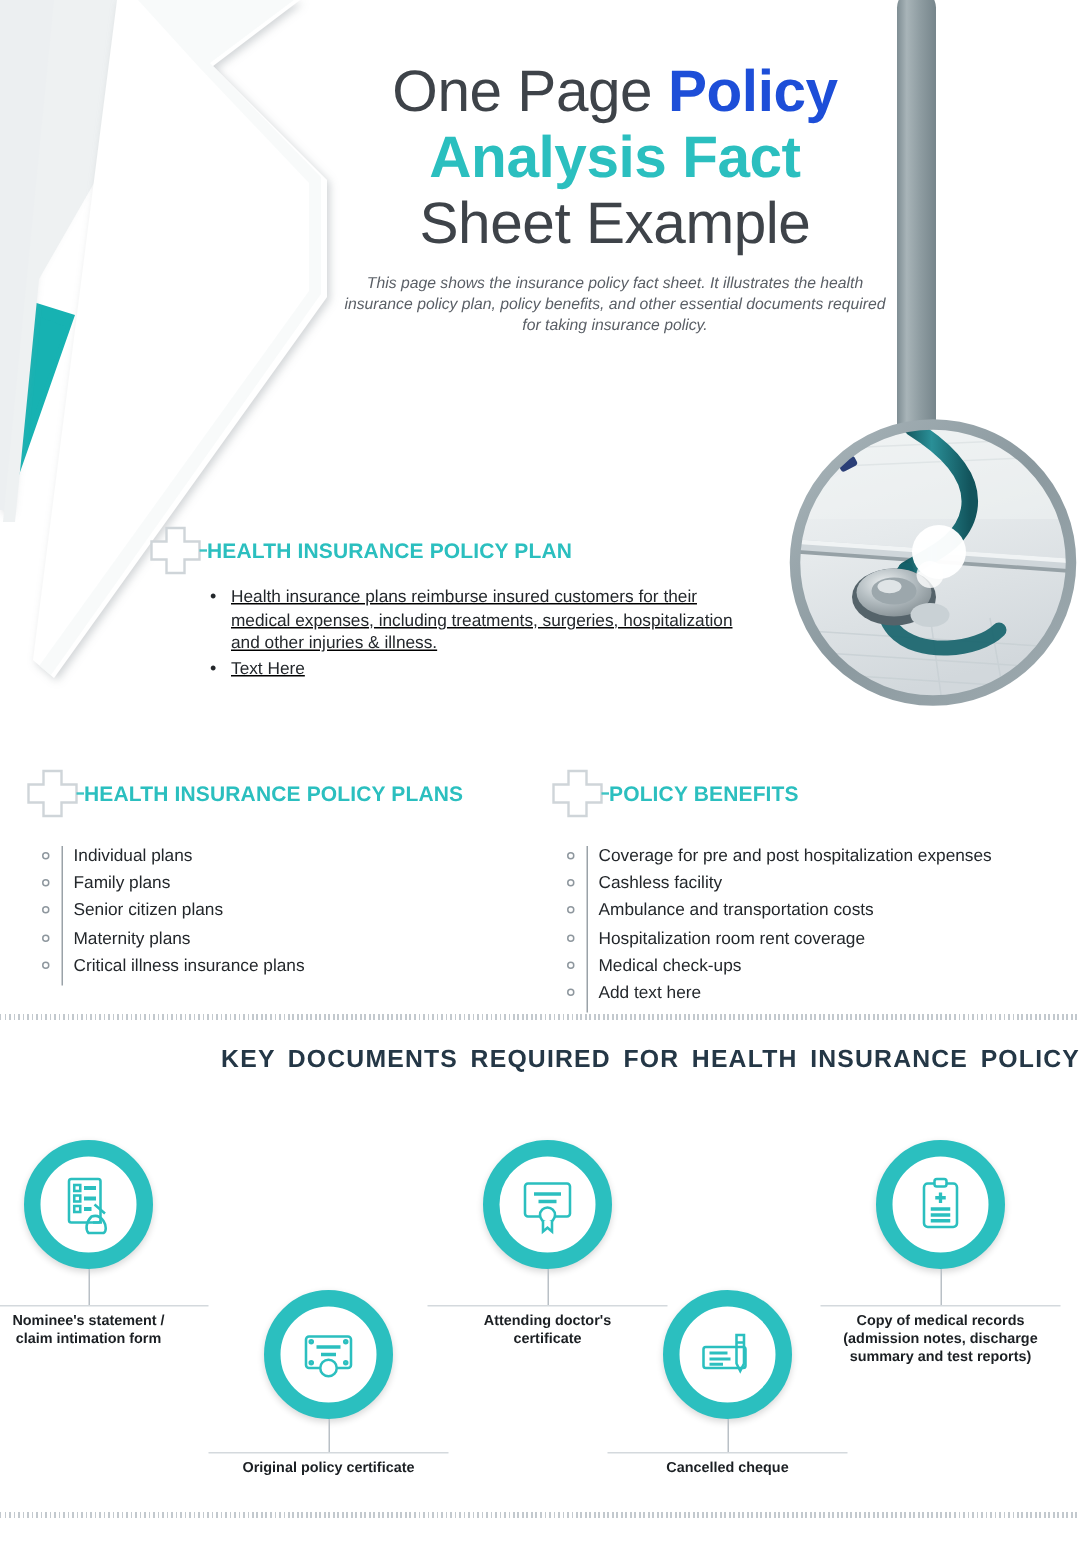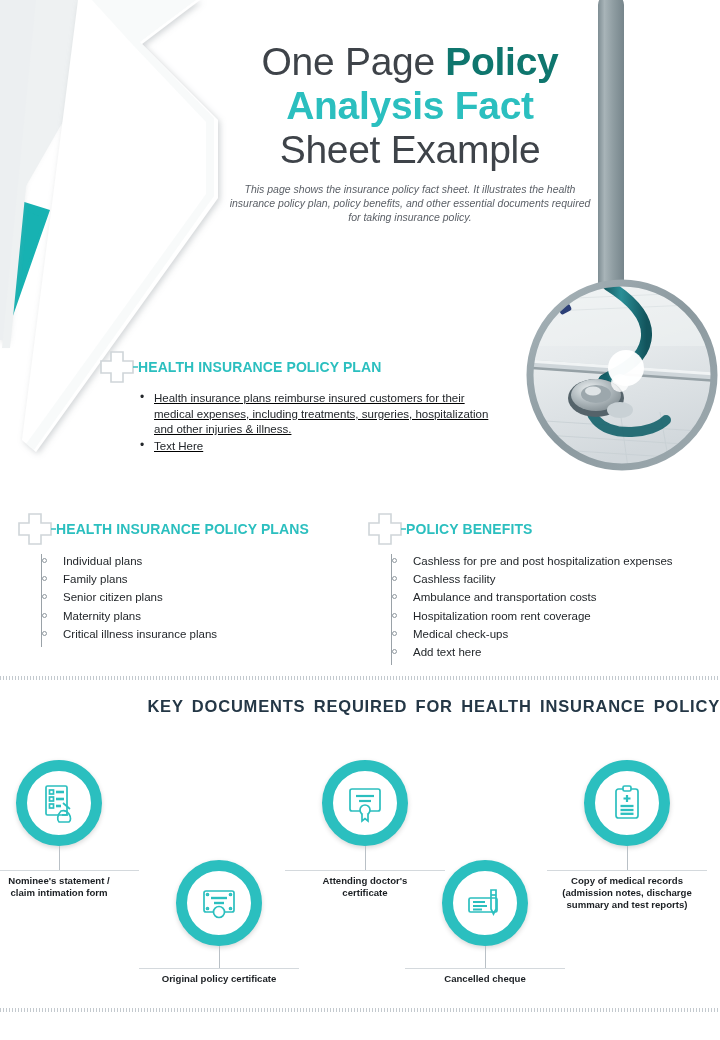--- a/index.html
+++ b/index.html
@@ -28,21 +28,21 @@
     z-index: 5;
   }
   #title-line1, #title-line2, #title-line3 {
     font-size: 39px;
     line-height: 44px;
     color: #3e4349;
     font-weight: normal;
     letter-spacing: -0.3px;
     white-space: nowrap;
   }
-  .accent { color: #0f766e; font-weight: bold; }
+  .accent { color: #1d4ed8; font-weight: bold; }
   #title-line2 { color: #2bbfbf; font-weight: bold; }
   #subtitle {
     margin-top: 10px;
     font-size: 10.5px;
     line-height: 14px;
     font-style: italic;
     color: #5a5f66;
     padding: 0 4px;
   }
 
@@ -78,21 +78,21 @@
     position: absolute;
     left: 0; top: -1px;
     color: #23272b;
     font-size: 12px;
   }
 
   
   #sec-plans { position: absolute; left: 18px; top: 512px; width: 345px; }
   #sec-benefits { position: absolute; left: 368px; top: 512px; width: 345px; }
 
-  .tl-list { position: relative; margin: 6px 0 0 23px; padding-left: 22px; }
+  .tl-list { position: relative; margin: 16px 0 0 23px; padding-left: 8px; }
   .tl-list .rail {
     position: absolute;
     left: 0; top: 2px; bottom: -4px;
     width: 1px;
     background: #9aa2a8;
   }
   .tl-item {
     font-size: 11.5px;
     line-height: 18.2px;
     color: #23272b;
@@ -309,21 +309,21 @@
 <div id="sec-benefits">
   <div class="sec-head">
     <svg class="cross-ico" width="38" height="34" viewBox="0 0 38 34" xmlns="http://www.w3.org/2000/svg">
       <path d="M11,2 L23,2 L23,11 L33,11 L33,23 L23,23 L23,32 L11,32 L11,23 L1,23 L1,11 L11,11 Z" fill="#ffffff" stroke="#cfd5d9" stroke-width="1.6"></path>
       <line x1="33" y1="17" x2="38" y2="17" stroke="#3fc4c4" stroke-width="1.6"></line>
     </svg>
     <div class="sec-title">POLICY BENEFITS</div>
   </div>
   <div class="tl-list">
     <div class="rail"></div>
-    <div class="tl-item"><span class="dot"></span><span>Cashless  for pre and post hospitalization expenses</span></div>
+    <div class="tl-item"><span class="dot"></span><span>Coverage  for pre and post hospitalization expenses</span></div>
     <div class="tl-item"><span class="dot"></span><span>Cashless facility</span></div>
     <div class="tl-item"><span class="dot"></span><span>Ambulance and transportation costs</span></div>
     <div class="tl-item"><span class="dot"></span><span>Hospitalization room rent coverage</span></div>
     <div class="tl-item"><span class="dot"></span><span>Medical check-ups</span></div>
     <div class="tl-item"><span class="dot"></span><span>Add text here</span></div>
   </div>
 </div>
 
 <div class="hdivider" id="div-top"></div>
 <div class="hdivider" id="div-bottom"></div>

